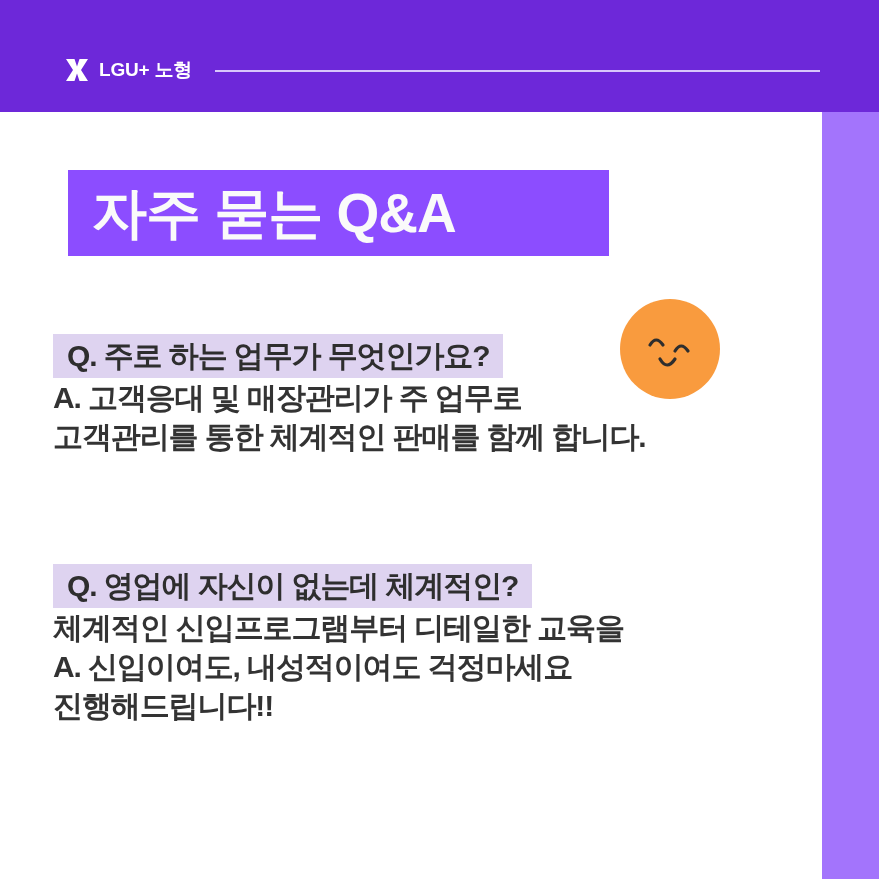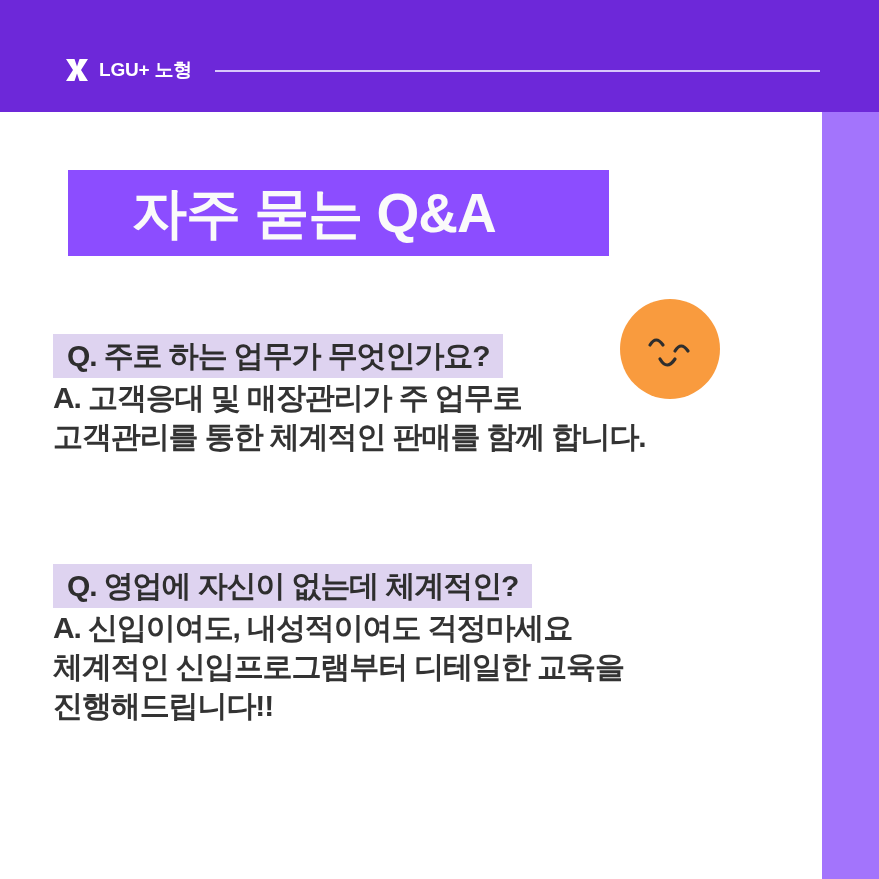--- a/index.html
+++ b/index.html
@@ -80,21 +80,21 @@
     height: 86px;
     background: #8c4dff;
     display: flex;
     align-items: center;
   }
   .title-text {
     color: #fafafa;
     font-size: 55px;
     font-weight: bold;
     letter-spacing: -1px;
-    padding-left: 64px;
+    padding-left: 24px;
     line-height: 86px;
     white-space: nowrap;
   }
 
   
   .smiley {
     position: absolute;
     left: 620px;
     top: 187px;
     width: 100px;
@@ -177,20 +177,20 @@
       <div class="question">Q. 주로 하는 업무가 무엇인가요?</div>
       <div class="answer">
         <div class="answer-line">A. 고객응대 및 매장관리가 주 업무로</div>
         <div class="answer-line">고객관리를 통한 체계적인 판매를 함께 합니다.</div>
       </div>
     </div>
 
     <div class="qa-block qa-2">
       <div class="question">Q. 영업에 자신이 없는데 체계적인?</div>
       <div class="answer">
+        <div class="answer-line">체계적인 신입프로그램부터 디테일한 교육을</div>
         <div class="answer-line">A. 신입이여도, 내성적이여도 걱정마세요</div>
-        <div class="answer-line">체계적인 신입프로그램부터 디테일한 교육을</div>
         <div class="answer-line">진행해드립니다!!</div>
       </div>
     </div>
 
   </div>
 </div>
 
 </body></html>

